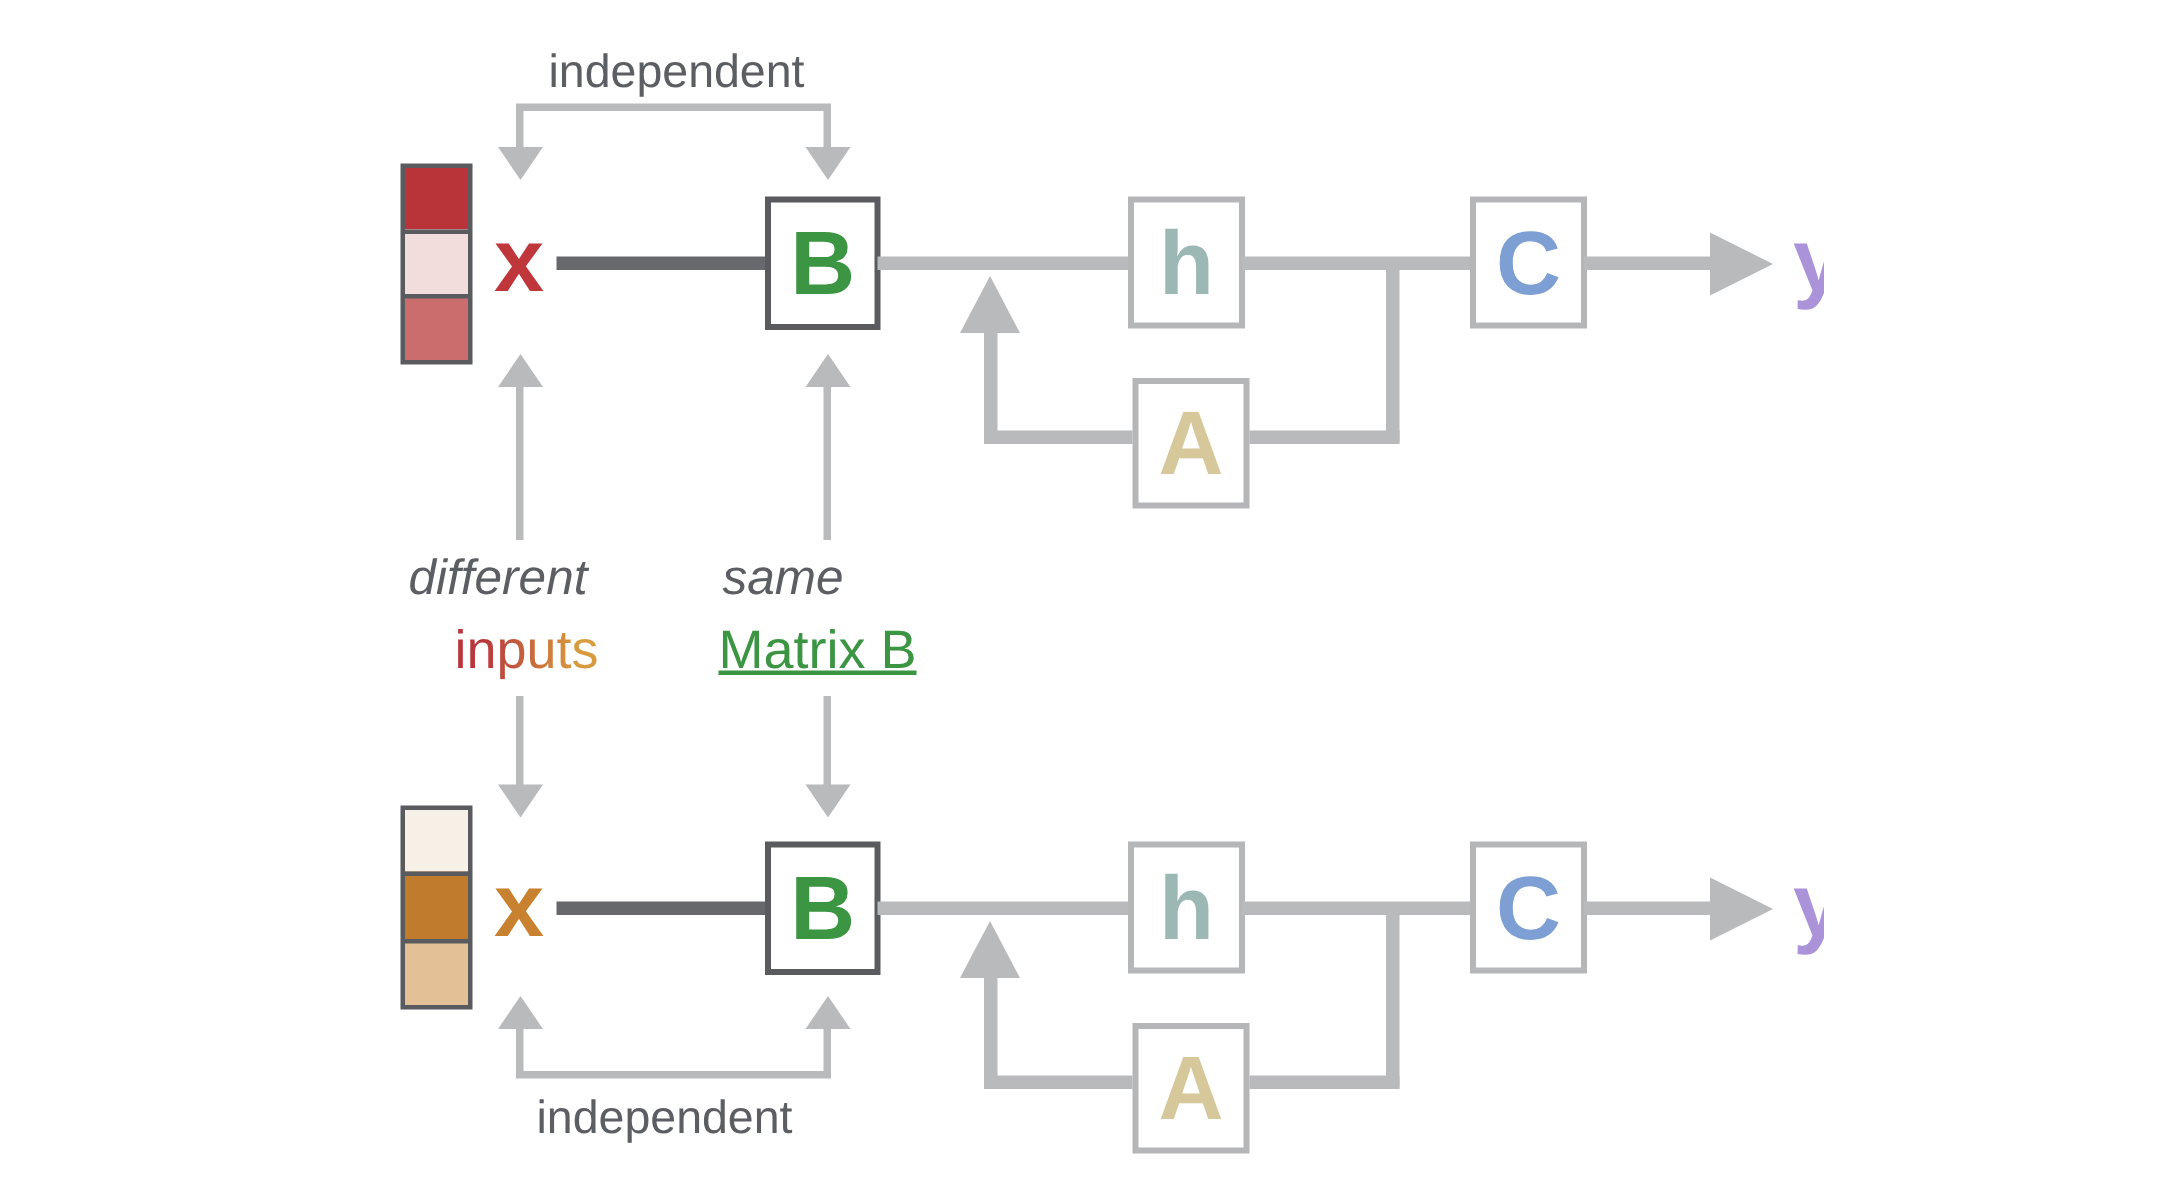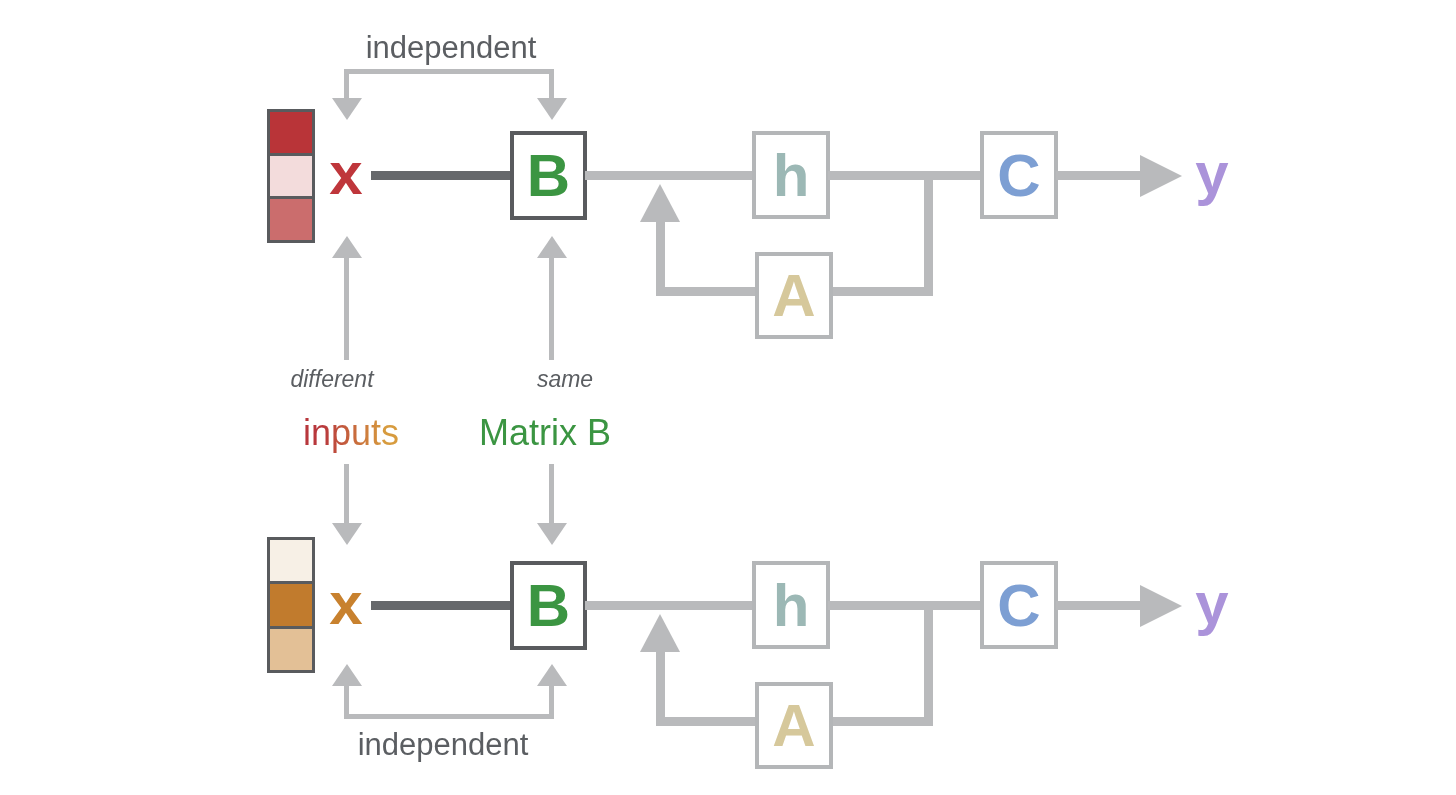--- a/index.html
+++ b/index.html
@@ -1,18 +1,18 @@
 <!DOCTYPE html>
 <html style="--canvas-bg: #ffffff; --line-gray: #b9babc; --line-dark: #66686b; --border-dark: #595b5e; --border-light: #b4b6b8; --text-gray: #5b5e62; --x-red: #bf363b; --x-orange: #c8812e; --matrix-green: #3b9542; --state-teal: #9cb8b5; --output-blue: #7d9fd3; --transition-tan: #d6c89b; --y-purple: #ab93da; --inputs-grad-start: #b8373c; --inputs-grad-end: #d79b3e;"><head>
 <meta charset="utf-8">
 <style>
   html,body{margin:0;padding:0;background:#fff;}
   #canvas{
     position:relative;width:1216px;height:795px;background:var(--canvas-bg,#fff);
-    font-family:"Liberation Sans",sans-serif;overflow:hidden;padding-left:16px;
+    font-family:"Liberation Sans",sans-serif;overflow:hidden;
   }
   .grp{position:absolute;left:0;top:0;width:0;height:0;}
   .hline,.vline{position:absolute;background:var(--line-gray);}
   .darkline{background:var(--line-dark);}
   .box{
     position:absolute;background:#fff;border:4px solid var(--border-light);
     box-sizing:border-box;display:flex;align-items:center;justify-content:center;
     font-weight:bold;font-size:60px;
   }
   .box.dark-border{border-color:var(--border-dark);}
@@ -23,21 +23,21 @@
   .tri{position:absolute;width:0;height:0;}
   .tri-down{border-left:15px solid transparent;border-right:15px solid transparent;border-top:22px solid var(--line-gray);}
   .tri-up{border-left:15px solid transparent;border-right:15px solid transparent;border-bottom:22px solid var(--line-gray);}
   .tri-up-big{border-left:20px solid transparent;border-right:20px solid transparent;border-bottom:38px solid var(--line-gray);}
   .tri-right-big{border-top:21px solid transparent;border-bottom:21px solid transparent;border-left:42px solid var(--line-gray);}
   .annot{
     position:absolute;color:var(--text-gray);font-size:31px;
     transform:translateX(-50%);white-space:nowrap;
   }
   .annot.big{font-size:36px;}
-  .annot.italic{font-style:italic;font-size:23px;}
+  .annot.italic{font-style:italic;font-size:33px;}
   .grad-text{
     background:linear-gradient(90deg,var(--inputs-grad-start) 20%,var(--inputs-grad-end) 85%);
     -webkit-background-clip:text;background-clip:text;color:transparent;
   }
   .col-green{color:var(--matrix-green);}
   .col-teal{color:var(--state-teal);}
   .col-blue{color:var(--output-blue);}
   .col-tan{color:var(--transition-tan);}
   .col-purple{color:var(--y-purple);}
   .col-xred{color:var(--x-red);}
@@ -95,22 +95,22 @@
   </div>
 
   <div class="grp">
     <div class="tri tri-up" style="left:332px;top:236px;"></div>
     <div class="vline" style="left:344px;top:258px;width:5px;height:102px;"></div>
     <div class="tri tri-up" style="left:537px;top:236px;"></div>
     <div class="vline" style="left:549px;top:258px;width:5px;height:102px;"></div>
 
     <div class="annot italic" style="left:332px;top:366px;">different</div>
     <div class="annot big" style="left:351px;top:412px;"><span class="grad-text">inputs</span></div>
-    <div class="annot italic" style="left:565px;top:366px;">same</div>
-    <div class="annot big col-green" style="left:545px;top:412px;">Matrix B</div>
+    <div class="annot italic" style="left:522px;top:366px;">same</div>
+    <div class="annot big col-green" style="left:545px;top:412px;text-decoration:underline;">Matrix B</div>
 
     <div class="vline" style="left:344px;top:464px;width:5px;height:60px;"></div>
     <div class="tri tri-down" style="left:332px;top:523px;"></div>
     <div class="vline" style="left:549px;top:464px;width:5px;height:60px;"></div>
     <div class="tri tri-down" style="left:537px;top:523px;"></div>
   </div>
 
   <div class="grp">
     <div class="vector" style="left:267px;top:537px;width:48px;height:136px;">
       <div class="cell" style="background-color: rgb(247, 240, 230);"></div>

